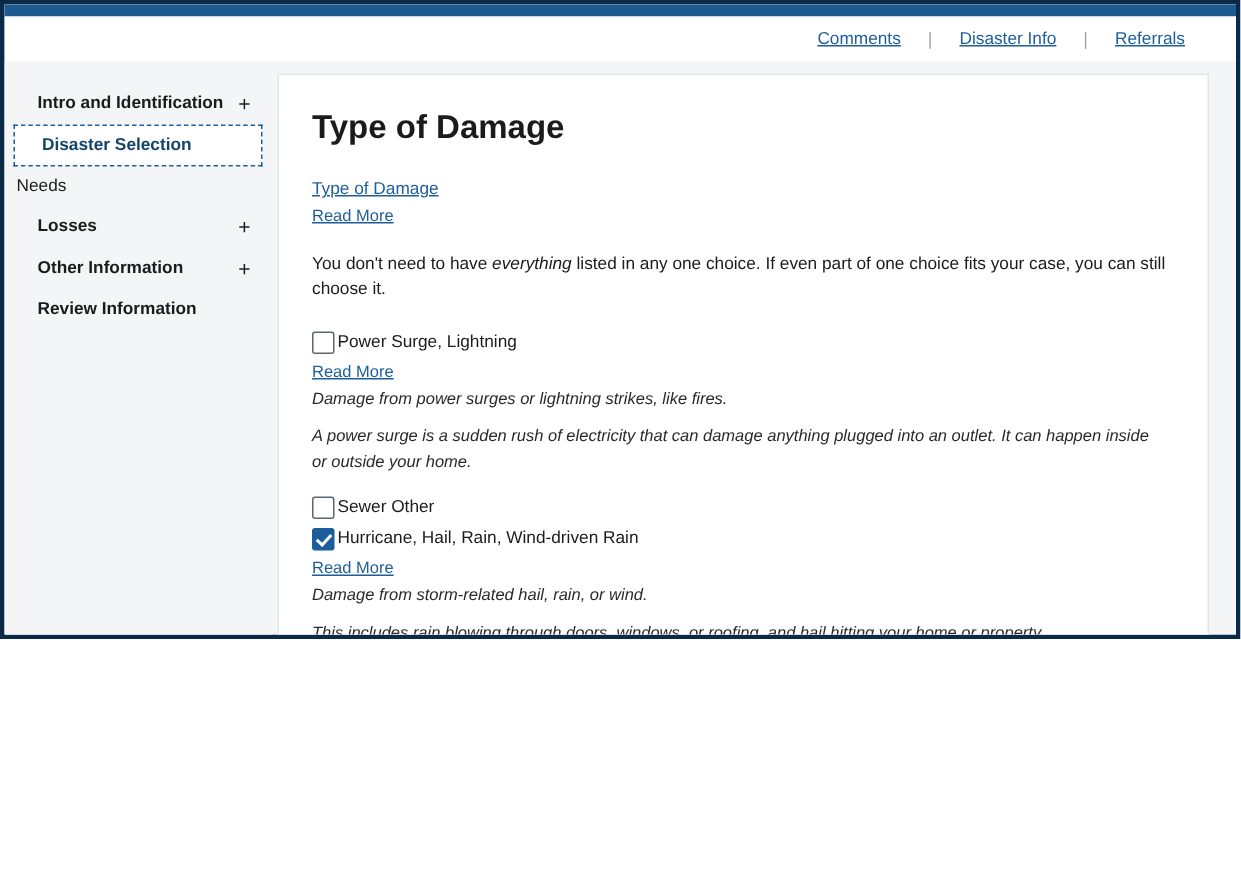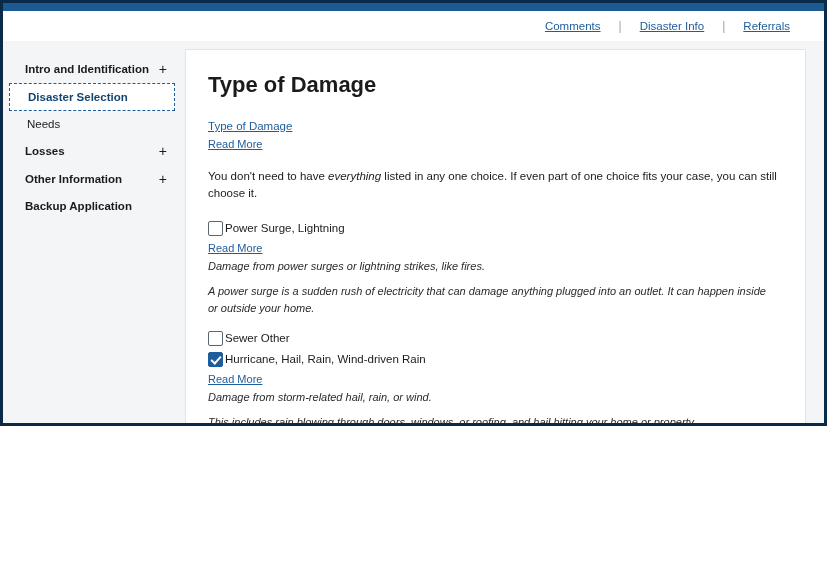--- a/index.html
+++ b/index.html
@@ -57,21 +57,21 @@
     display: flex;
     align-items: center;
     justify-content: space-between;
     padding: 7px 14px 7px 22px;
     font-size: 11.5px;
     color: #1b1b1b;
     cursor: pointer;
   }
   .nav-item .nav-label { font-weight: bold; }
   .nav-item.child {
-    padding-left: 24px;
+    padding-left: 8px;
     font-weight: normal;
   }
   .nav-item.child .nav-label { font-weight: normal; }
   .nav-item.active {
     border: 1px dashed #1d5d9b;
     background: #ffffff;
     margin: 0 6px;
     padding-left: 18px;
   }
   .nav-item.active .nav-label { font-weight: bold; color: #14446e; }
@@ -245,21 +245,21 @@
       </div>
       <div class="nav-item">
         <span class="nav-label">Losses</span>
         <span class="plus">+</span>
       </div>
       <div class="nav-item">
         <span class="nav-label">Other Information</span>
         <span class="plus">+</span>
       </div>
       <div class="nav-item">
-        <span class="nav-label">Backup Application</span>
+        <span class="nav-label">Review Information</span>
         <span class="plus"></span>
       </div>
     </div>
 
     <div class="content-area">
       <div class="card">
 
         <h1 class="page-title">Type of Damage</h1>
 
         <div class="question-row">

